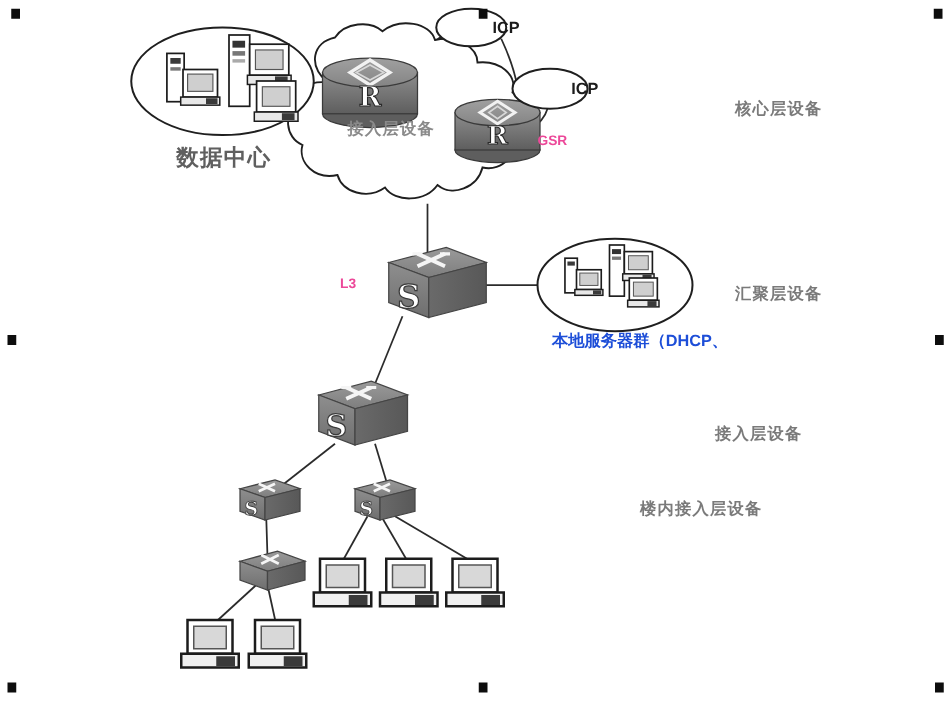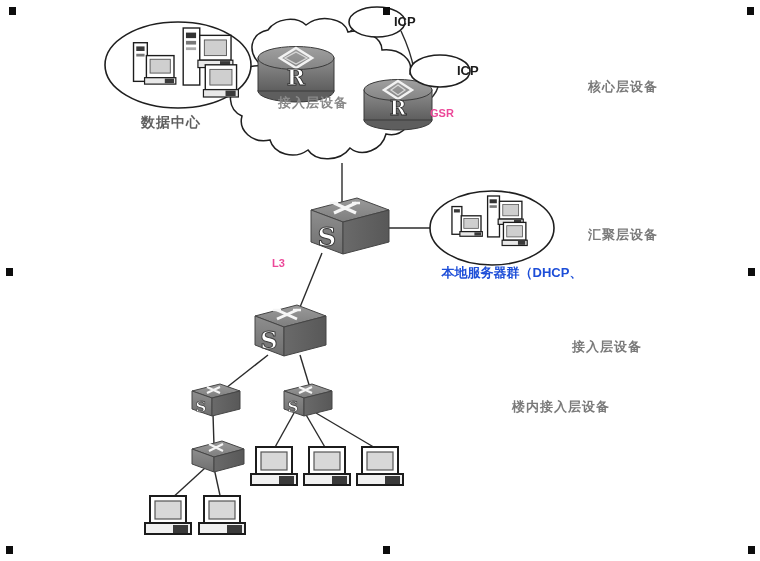--- a/index.html
+++ b/index.html
@@ -18,21 +18,21 @@
   .cn-label{
     position:absolute;
     font-family:"DejaVu Sans","Liberation Sans",sans-serif;
     font-weight:700;
     color:#6b6b6b;
     white-space:nowrap;
     letter-spacing:1px;
   }
   .tier-label{font-size:13px;color:#7a7a7a;}
   .cloud-label{font-size:13px;color:#8a8a8a;}
-  .dc-label{font-size:14px;color:#5f5f5f;font-family:Liberation Serif, serif;}
+  .dc-label{font-size:18px;color:#5f5f5f;font-family:Liberation Serif, serif;}
   .srv-label{font-size:13px;color:#1d4ed8;text-align:center;line-height:1.35;font-weight:700;}
   .lat-label{
     position:absolute;font-size:11px;color:#ec4899;font-weight:700;
     font-family:Liberation Sans, sans-serif;
   }
   .oval-text{
     position:absolute;font-size:13px;font-weight:700;color:#1b1b1b;
     font-family:"Liberation Sans",sans-serif;letter-spacing:0px;margin-left:32px;
   }
 </style>
@@ -263,21 +263,21 @@
         <rect x="28" y="29" width="15" height="8" fill="#3a3a3a"></rect>
       </g>
     </g>
   </svg>
 
   <div class="oval-text" style="left:362px;top:14px;">ICP</div>
   <div class="oval-text" style="left:425px;top:63px;">ICP</div>
 
   <div class="lat-label" style="left:430px;top:107px;">GSR</div>
 
-  <div class="lat-label" style="left:272px;top:221px;margin-top:36px;">L3</div>
+  <div class="lat-label" style="left:272px;top:221px;">L3</div>
 
   <div class="cn-label cloud-label" style="left:278px;top:94px;">接入层设备</div>
 
   <div class="cn-label dc-label" style="left:141px;top:114px;">数据中心</div>
 
   <div style="position:absolute;left:412px;top:264px;width:200px;" class="srv-label">
     <div>本地服务器群（DHCP、</div>
   </div>
 
   <div class="cn-label tier-label" style="left:588px;top:78px;">核心层设备</div>

